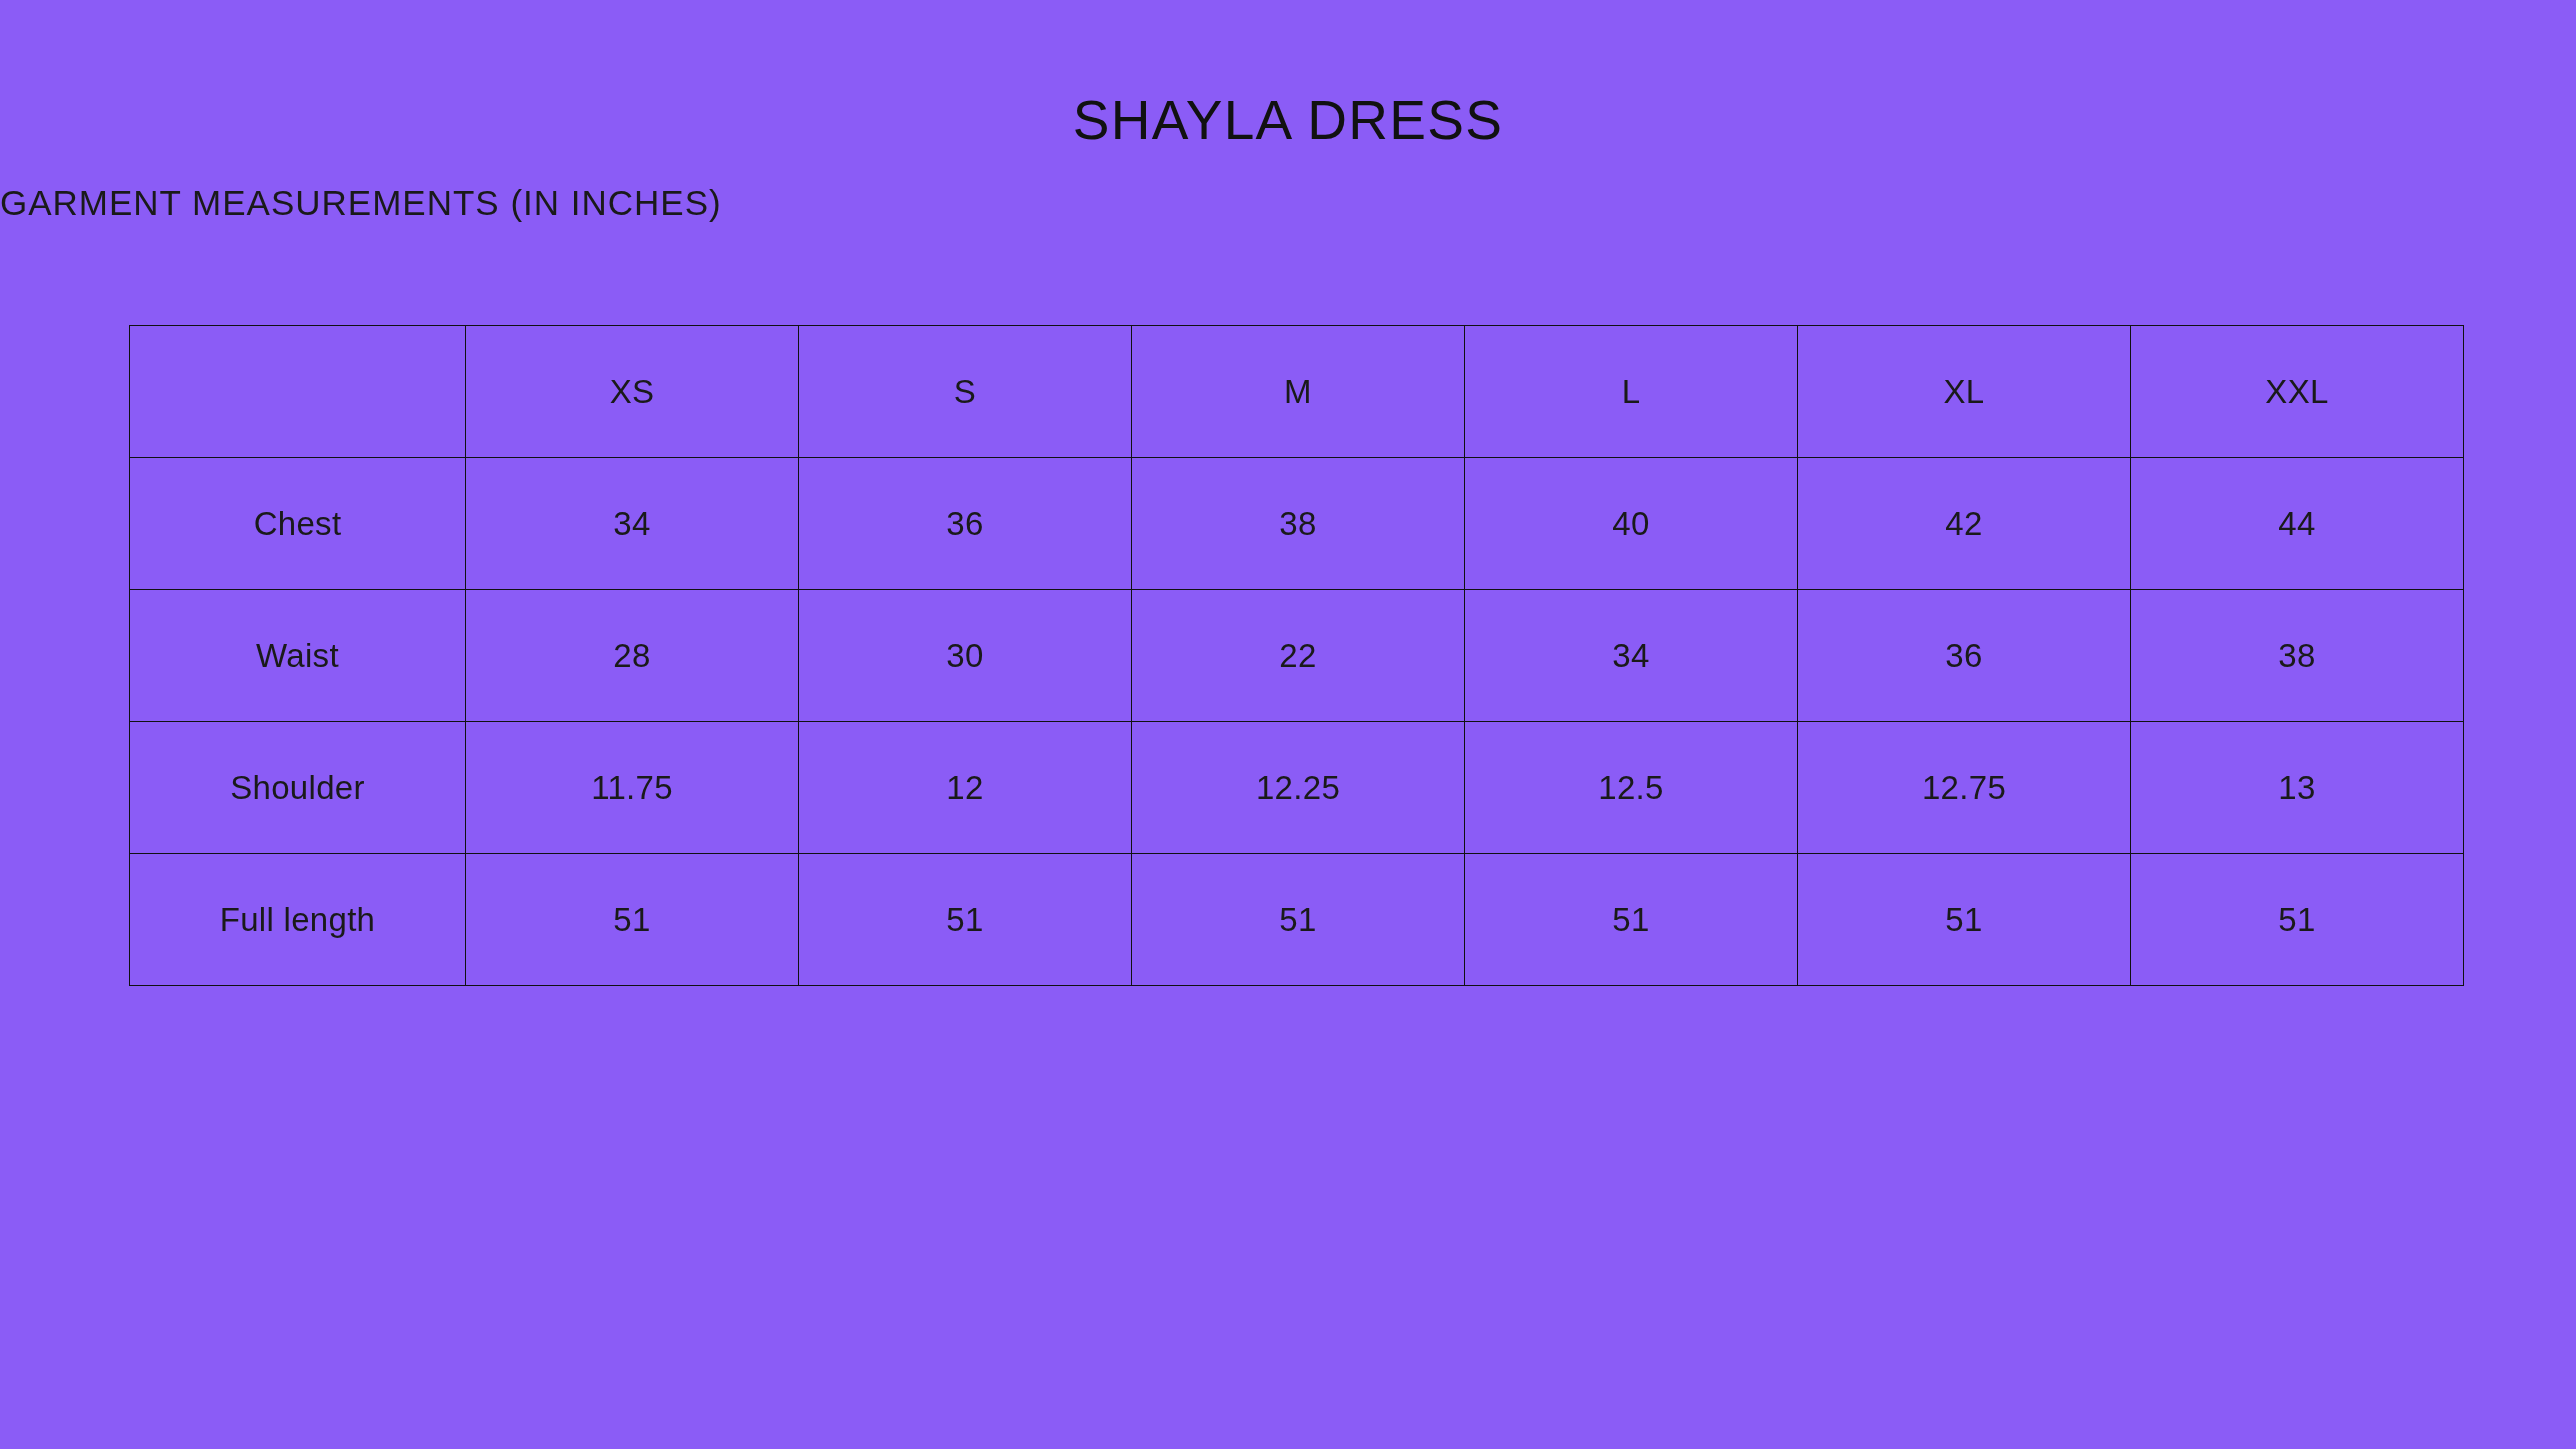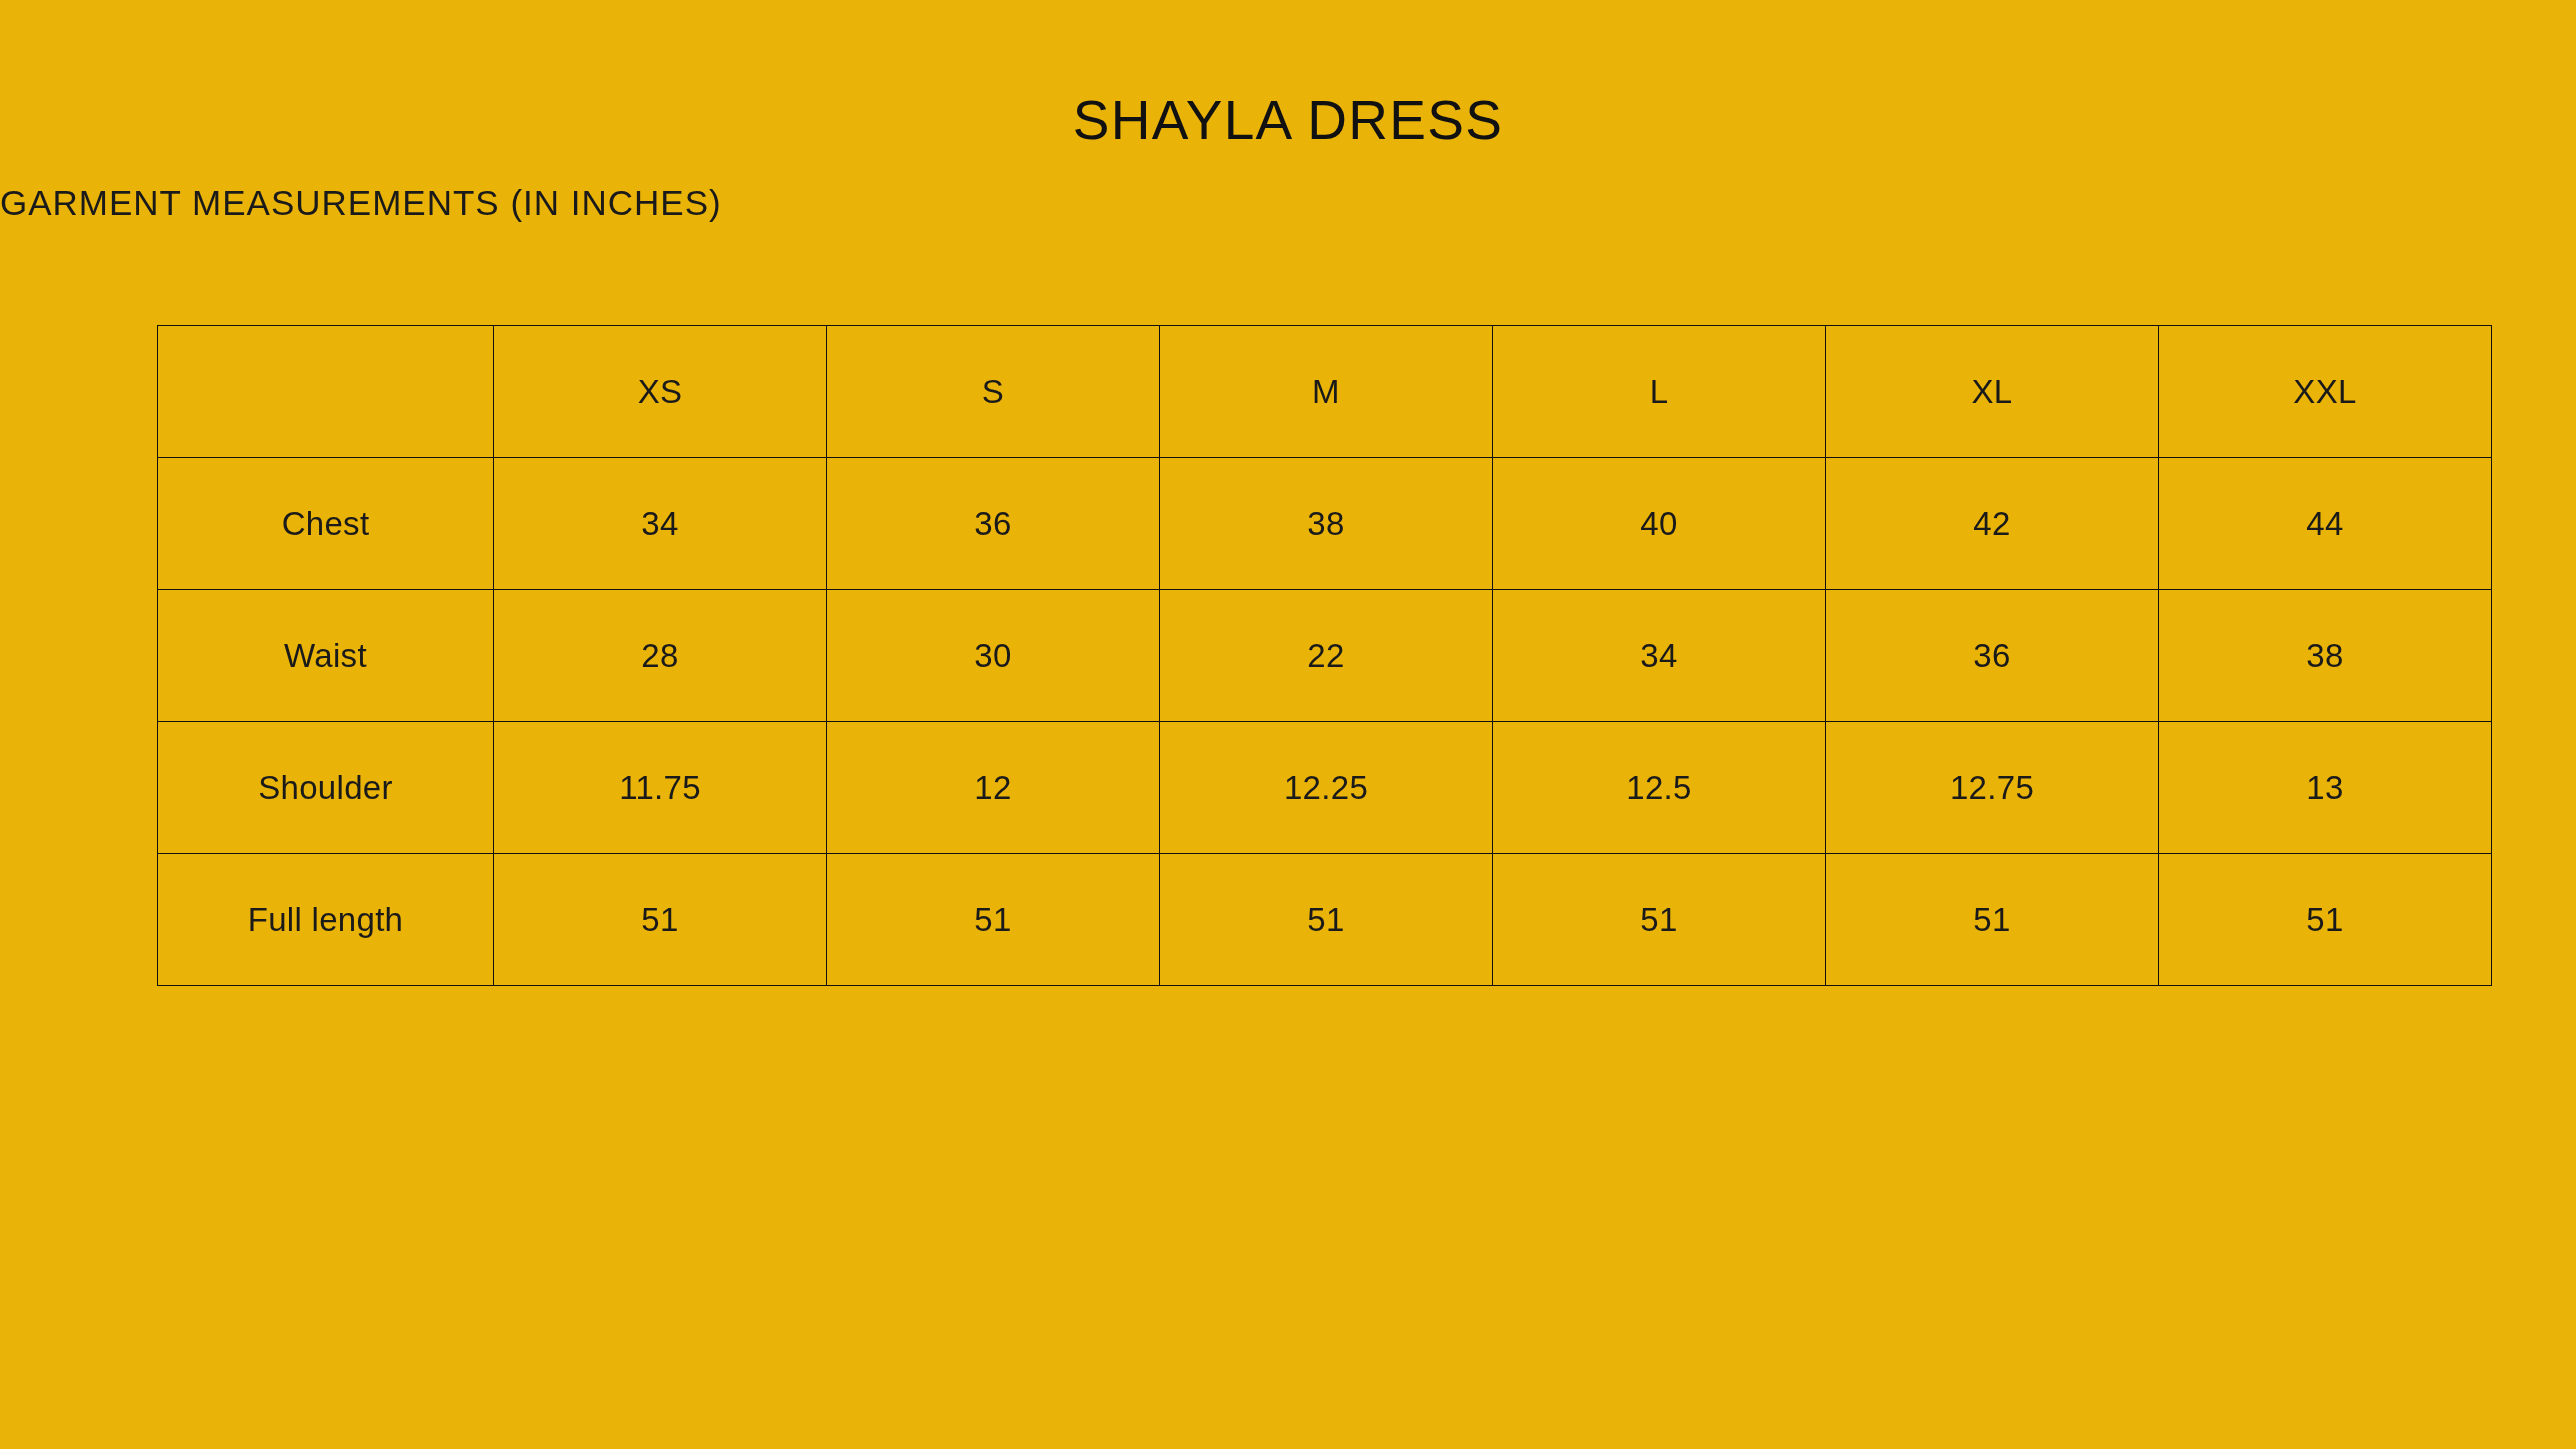--- a/index.html
+++ b/index.html
@@ -11,21 +11,21 @@
     width: 2576px;
     height: 1449px;
     font-family: "Liberation Sans", sans-serif;
     color: #1a1a1a;
     -webkit-font-smoothing: antialiased;
   }
   .page {
     position: relative;
     width: 2576px;
     height: 1449px;
-    background: #eab308;
+    background: #8b5cf6;
     box-sizing: border-box;
   }
   .title {
     text-align: center;
     font-size: 55px;
     font-weight: 400;
     letter-spacing: 1.3px;
     color: #111111;
     margin: 0;
     padding-top: 90px;
@@ -44,21 +44,20 @@
   .table-wrap {
     position: absolute;
     left: 129px;
     top: 325px;
     width: 2331px;
   }
   table.size-chart {
     border-collapse: collapse;
     width: 2331px;
     table-layout: fixed;
-    margin-left: 28px;
   }
   table.size-chart td,
   table.size-chart th {
     border: 1.9px solid #111111;
     height: 131px;
     text-align: center;
     vertical-align: middle;
     font-size: 33px;
     font-weight: 400;
     color: #1a1a1a;

